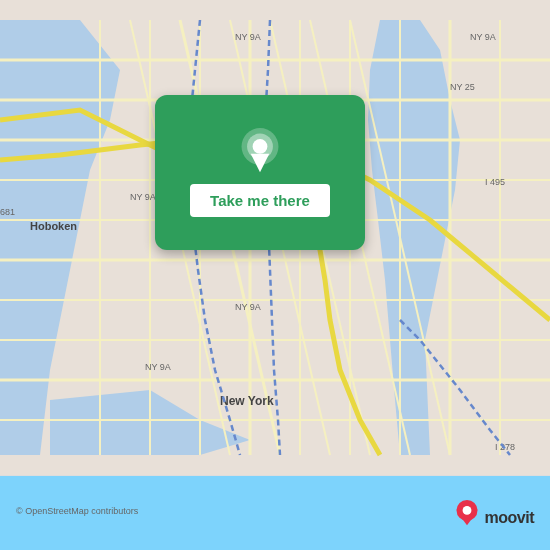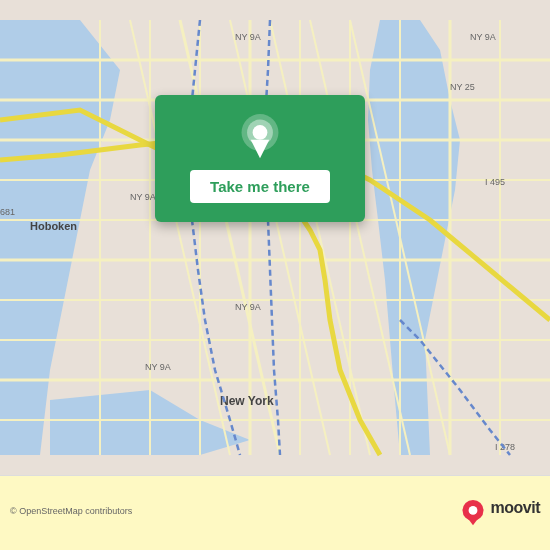--- a/index.html
+++ b/index.html
@@ -34,23 +34,23 @@
       top: 0;
       left: 0;
     }
 
     
     .card-overlay {
       position: absolute;
       top: 95px;
       left: 155px;
       width: 210px;
-      height: 127px;
+      height: 155px;
       background-color: #2e9e5b;
-      border-radius: 6px;
+      border-radius: 12px;
       display: flex;
       flex-direction: column;
       align-items: center;
       justify-content: center;
       gap: 8px;
       box-shadow: 0 4px 12px rgba(0,0,0,0.3);
     }
 
     .pin-icon {
       width: 48px;
@@ -64,22 +64,22 @@
       border-radius: 4px;
       padding: 8px 20px;
       font-size: 15px;
       font-weight: 600;
       cursor: pointer;
       white-space: nowrap;
     }
 
     
     .info-bar {
-      background: #fef9c3;
-      padding: 8px 10px;
+      background: #7dd3fc;
+      padding: 8px 16px;
       display: flex;
       align-items: center;
       justify-content: space-between;
       border-top: 1px solid #ddd;
       min-height: 75px;
     }
 
     .info-text-block {
       flex: 1;
     }
@@ -92,21 +92,21 @@
 
     .location-name {
       font-size: 13px;
       color: #222;
       font-weight: 500;
       line-height: 1.4;
     }
 
     .moovit-logo {
       display: flex;
-      align-items: flex-start;
+      align-items: flex-end;
       gap: 4px;
       margin-left: 10px;
     }
 
     .moovit-pin {
       width: 28px;
       height: 28px;
     }
 
     .moovit-text {

